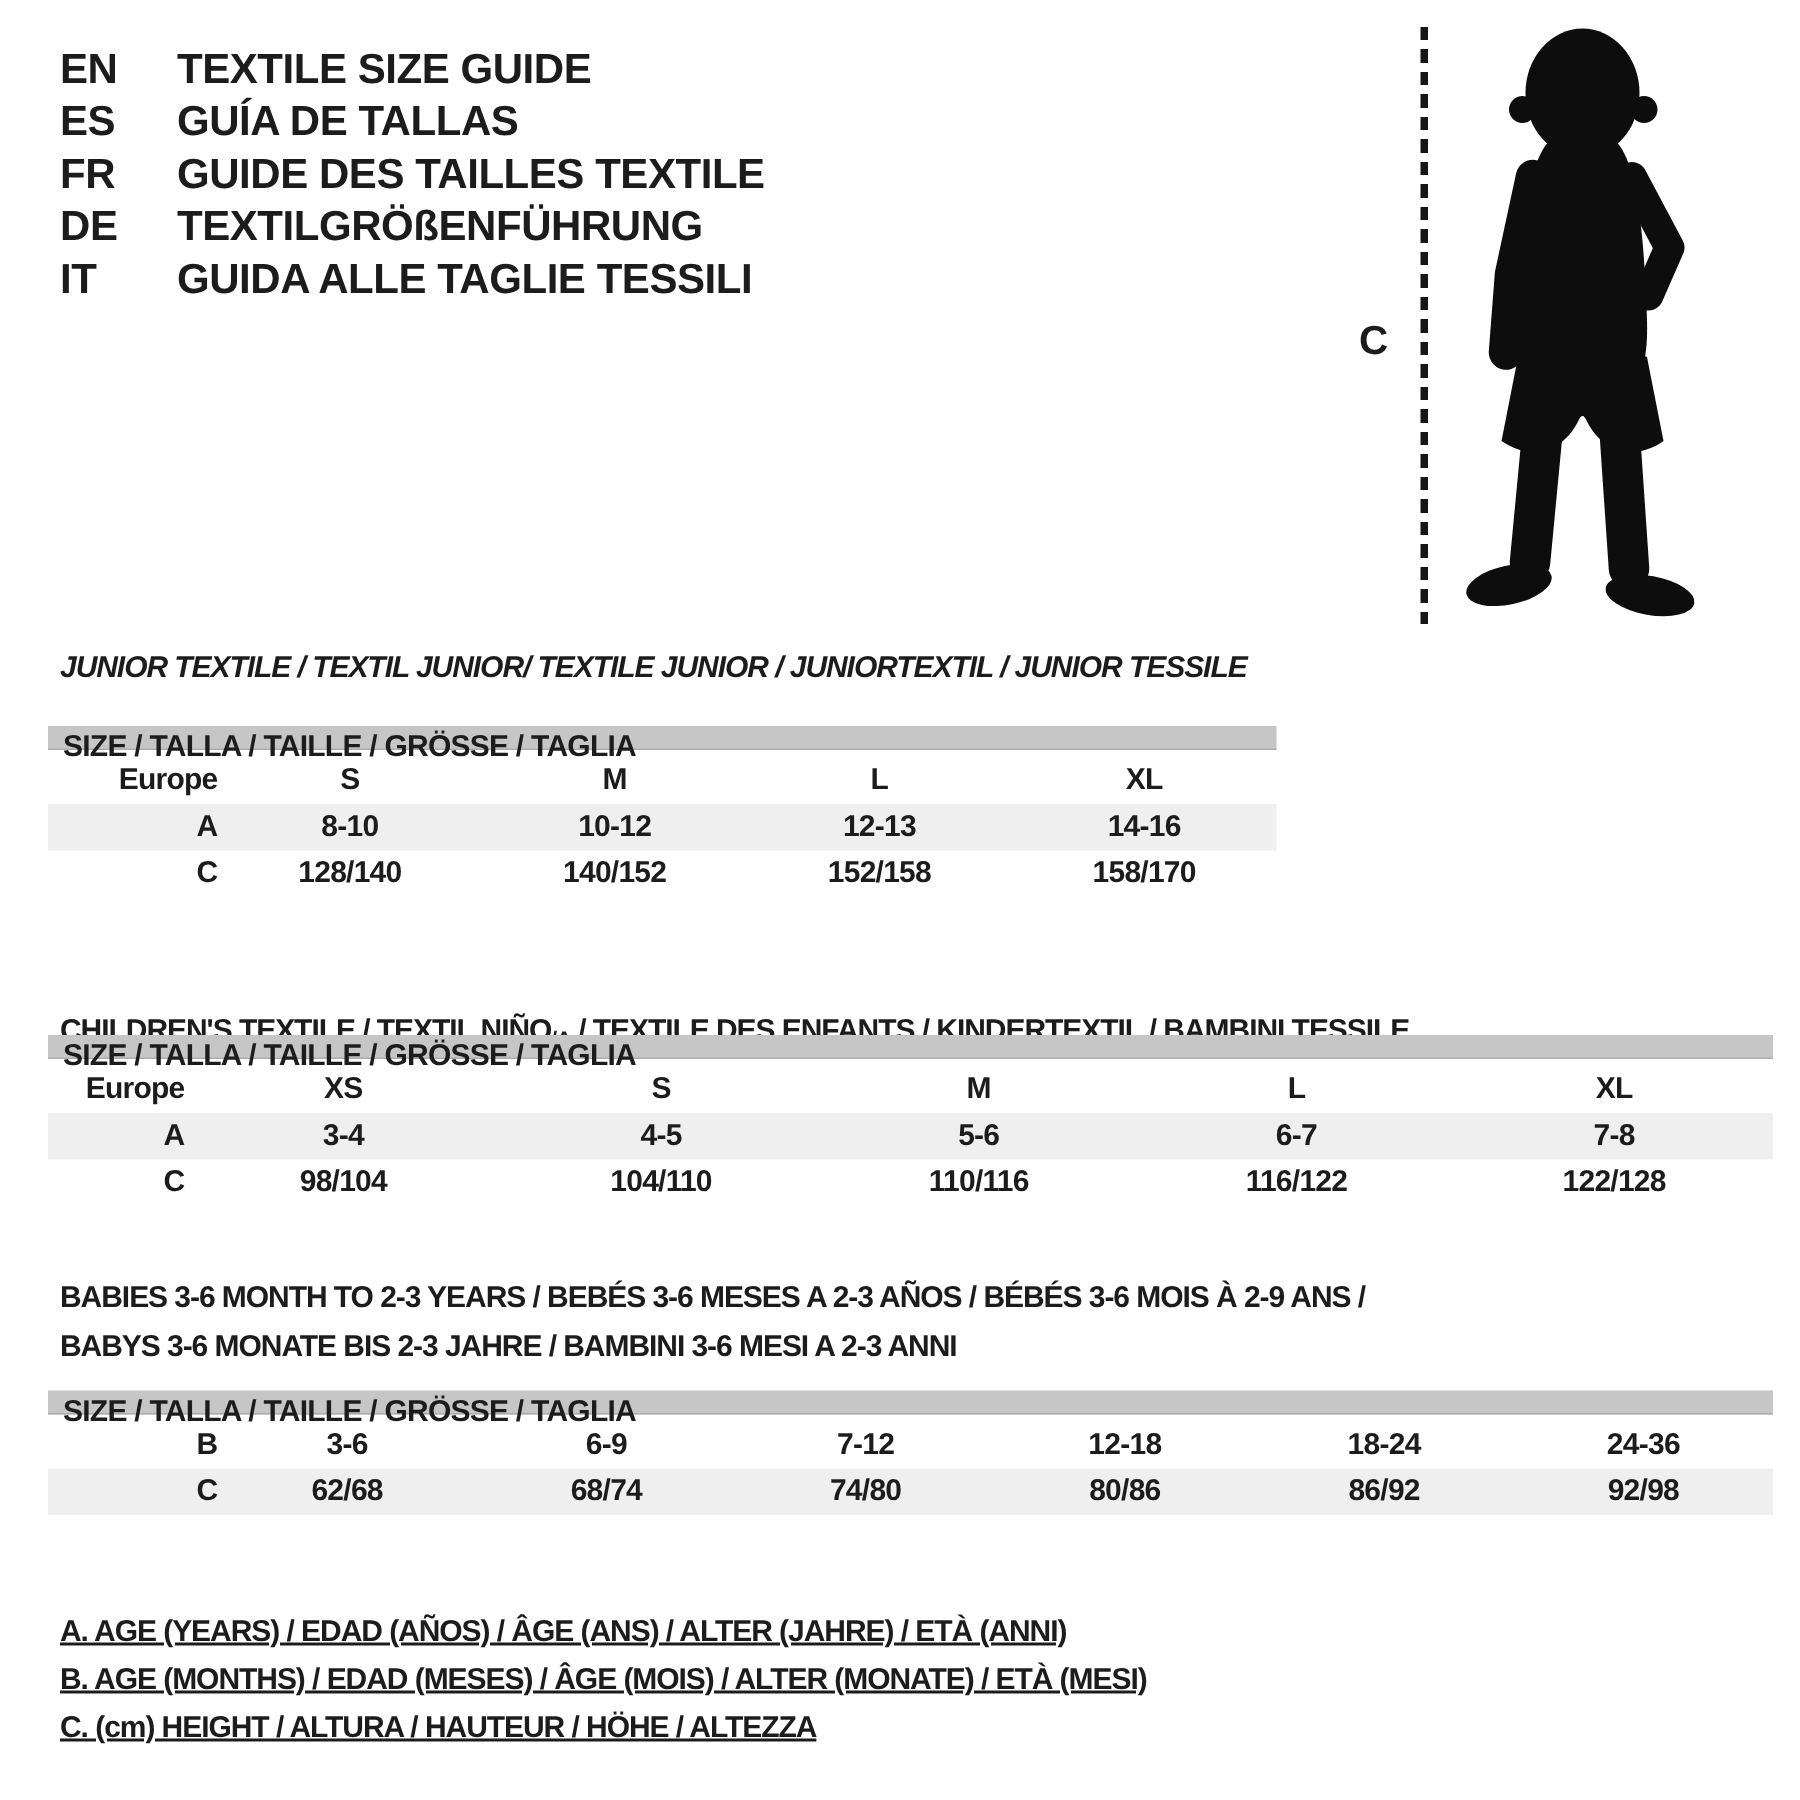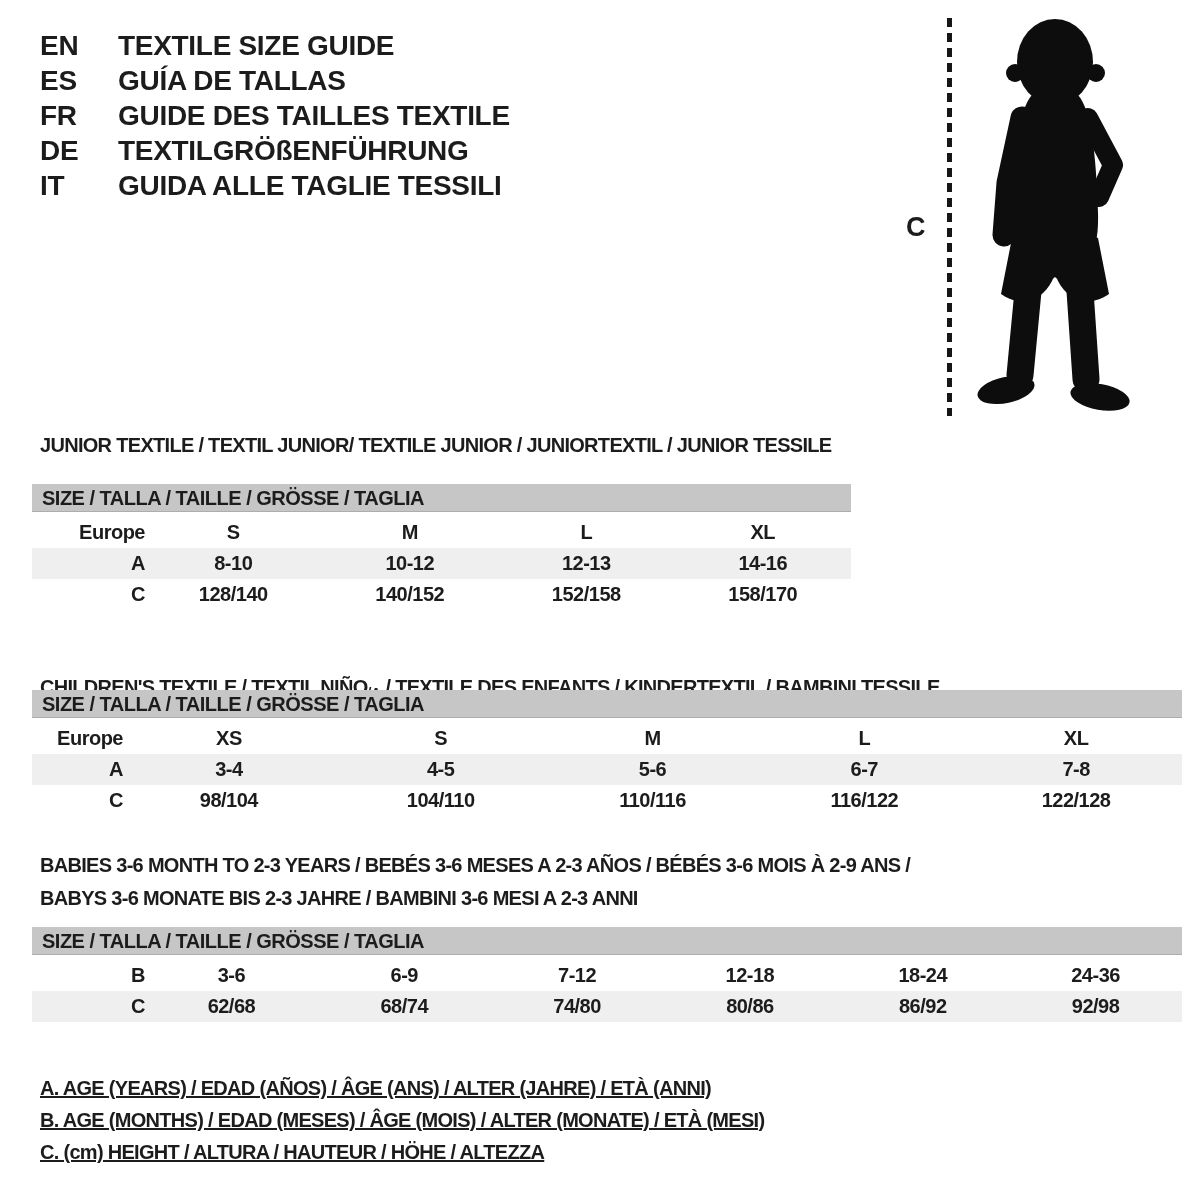--- a/index.html
+++ b/index.html
@@ -27,33 +27,33 @@
   }
   .fig-c { position: absolute; left: 906px; top: 212px; font-size: 27px; }
   .baby-svg { position: absolute; left: 962px; top: 13px; }
 
   
   .section-title {
     position: absolute; left: 40px;
     font-size: 20px; line-height: 24px;
     letter-spacing: -0.7px; white-space: nowrap; margin: 0;
   }
-  #junior-title   { top: 433px; }
+  #junior-title   { top: 433px; font-style: italic; }
   #children-title { top: 643px; margin-top: 32px; }
   #babies-title   { top: 849px; line-height: 33px; }
   .sub-a { font-size: 14px; vertical-align: -4px; letter-spacing: -0.5px; }
 
   
   .tbl { position: absolute; left: 32px; letter-spacing: -0.5px; }
   #junior-tbl   { top: 484px; width: 819px;  }
   #children-tbl { top: 690px; width: 1150px; }
   #babies-tbl   { top: 927px; width: 1150px; }
 
   .bar {
-    height: 28px; line-height: 28px;
+    height: 16px; line-height: 28px;
     background: #c6c6c6;
     border-bottom: 1px solid #adadad;
     font-size: 20px; padding-left: 10px;
     box-sizing: border-box;
     margin-bottom: 5px;
   }
   .row { display: grid; height: 31px; align-items: center; font-size: 20px; }
   .row .lbl  { padding-left: 10px; text-align: right; }
   .row .cell { text-align: center; }
   .row.alt   { background: #efefef; }

